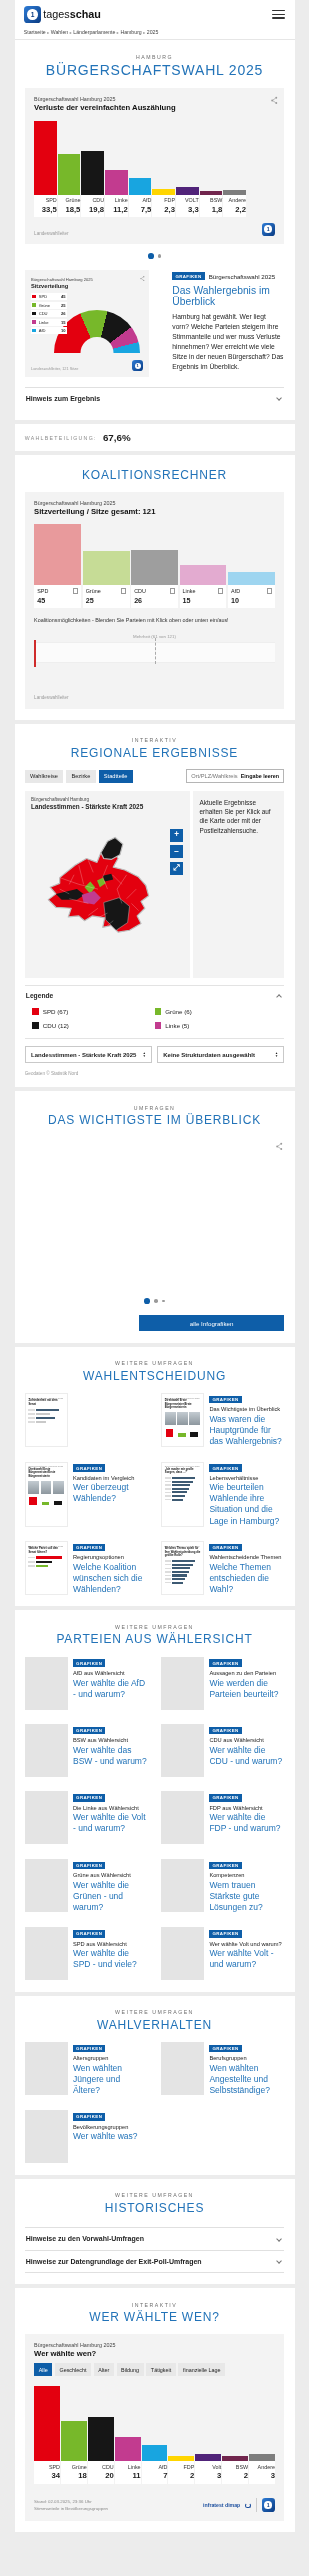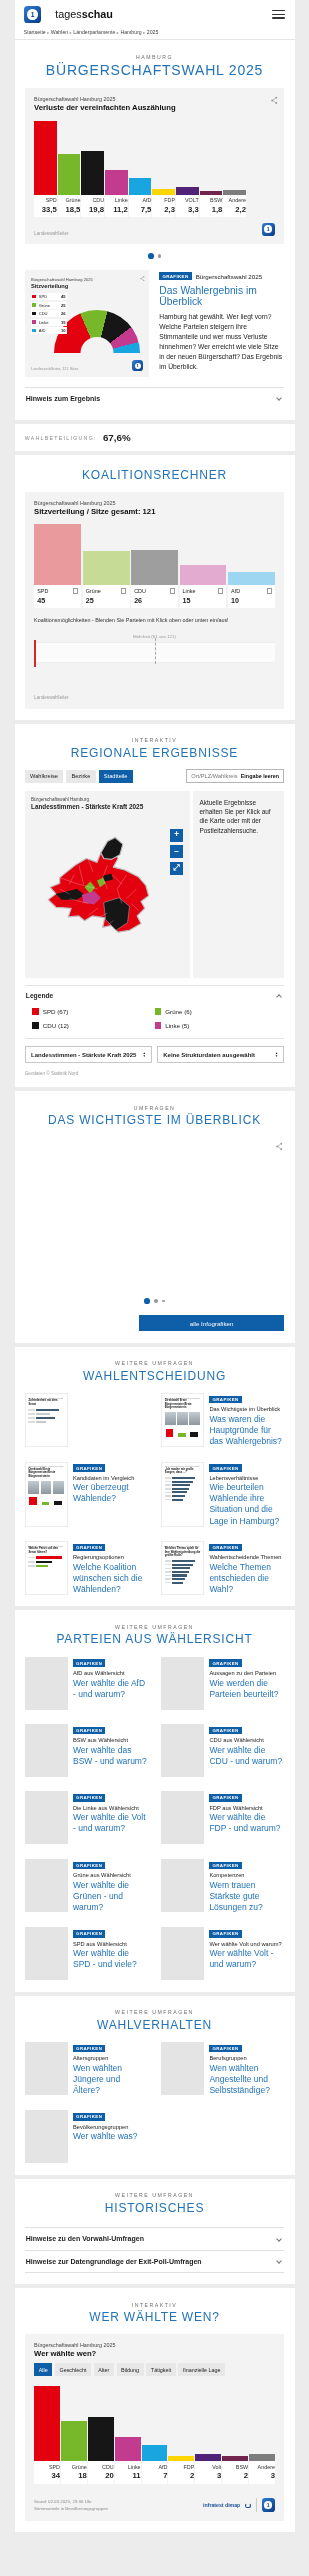--- a/index.html
+++ b/index.html
@@ -6,21 +6,21 @@
   body { background:#ececec; font-family:"Liberation Sans", sans-serif; color:#1d1d1d; }
   .page { width:280px; margin:0 auto; }
 
   
   .site-header { background:#fff; border-bottom:0.5px solid #e6e6e6; }
   .brand-row { display:flex; align-items:center; padding:5.7px 9.3px 3.1px; }
   .logo-sq { width:17.5px; height:17.5px; border-radius:3.6px; background:linear-gradient(135deg,#2e7cd6,#0a3b82);
              display:inline-flex; align-items:center; justify-content:center; flex-shrink:0; }
   .logo-ring { width:10.3px; height:10.3px; border-radius:50%; background:#fff; color:#0a3b82;
                font-weight:bold; font-size:6.7px; display:flex; align-items:center; justify-content:center; }
-  .wordmark { font-size:10.8px; margin-left:14px; color:#111; }
+  .wordmark { font-size:10.8px; margin-left:2px; color:#111; }
   .burger { margin-left:auto; width:13.4px; cursor:pointer; }
   .burger span { display:block; height:1.3px; background:#333; margin:2.3px 0; border-radius:1px; }
   .breadcrumb { padding:2.6px 9.3px 4.6px; font-size:5.2px; color:#444; }
   .crumb { margin:0 1.5px; cursor:pointer; }
   .crumb:first-child { margin-left:0; }
   .crumb-sep { color:#888; font-size:4.1px; }
 
   
   .sec { background:#fff; padding:9.3px 10.3px 11.3px; margin-bottom:4.1px; }
   .sec-head { text-align:center; margin:4.1px 0 9.3px; }
@@ -49,21 +49,21 @@
   .ard-sq i { width:7.7px; height:7.7px; border-radius:50%; background:#fff; color:#0a3b82; font-style:normal;
               font-weight:bold; font-size:5.2px; display:flex; align-items:center; justify-content:center; }
   .ard-sm .ard-sq, .ard-sm { width:10.8px; height:10.8px; }
   .ard-sm .ard-sq i { width:6.2px; height:6.2px; font-size:4.1px; }
 
   .dots { display:flex; justify-content:center; align-items:center; gap:4.1px; margin:9.3px 0 11.3px; }
   .dot { background:#9a9a9a; border-radius:50%; cursor:pointer; }
   .dot-active { background:#0e5ea8; }
 
   
-  .teaser-row { display:flex; gap:10px; }
+  .teaser-row { display:flex; gap:23px; }
   .seat-card { width:48%; background:#f3f3f3; padding:6.2px; position:relative; flex-shrink:0; }
   .seat-card .card-kicker { font-size:4.1px; }
   .seat-title { font-size:5.7px; font-weight:bold; margin-bottom:3.1px; }
   .donut-wrap { position:relative; height:63px; }
   .legend-box { position:absolute; left:0; top:1px; width:36px; display:flex; flex-direction:column; gap:1.5px; z-index:2; }
   .lg-row { display:flex; align-items:center; gap:2.6px; background:#fff; font-size:4.1px; padding:1px 1.5px; }
   .lg-sw { width:3.6px; height:3.6px; flex-shrink:0; }
   .lg-v { font-weight:bold; margin-left:auto; }
   .halfdonut { position:absolute; right:3.1px; bottom:2.1px; width:86px; height:43px; border-radius:86px 86px 0 0; }
   .donut-hole { position:absolute; left:50%; bottom:0; transform:translateX(-50%); width:33px; height:16.5px;

